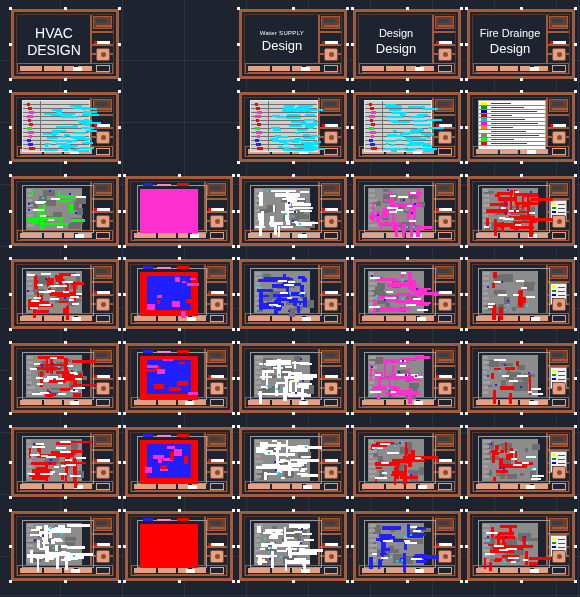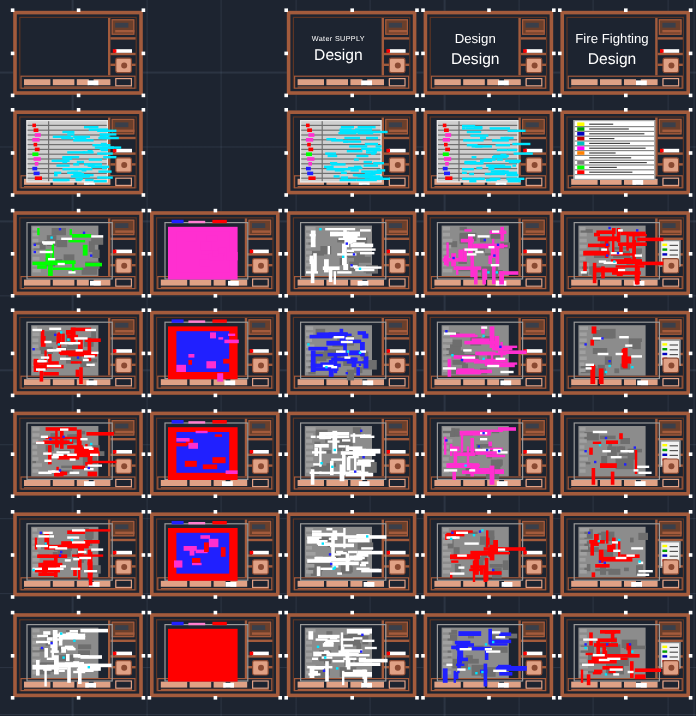--- a/index.html
+++ b/index.html
@@ -109,20 +109,24 @@
         <div class="titlestrip">
           <div class="tsb" style="left: 2px; width: 22px;"></div>
           <div class="tsb" style="left: 26px; width: 18px;"></div>
           <div class="tsb" style="left: 46px; width: 10px;"></div>
           <div class="tsb" style="left: 60px; width: 14px;"></div>
           <div class="tsb" style="left: 78px; width: 8px;"></div>
           <div class="tsw" style="left: 55px; width: 9px;"></div>
           <div class="tsd" style="left: 2px; right: 2px;"></div>
           <div class="tsblk" style="right: 2px; width: 14px;"></div>
         </div>
+        <div class="txtcell" style="left: 4px; top: 5px; width: 72px; height: 50px;">
+          <div class="t-big">HVAC</div>
+          <div class="t-big">DESIGN</div>
+        </div>
       </div>
       <div class="grip g-tl"></div>
       <div class="grip g-tr"></div>
       <div class="grip g-bl"></div>
       <div class="grip g-br"></div>
       <div class="grip g-tm"></div>
       <div class="grip g-bm"></div>
       <div class="grip g-lm"></div>
       <div class="grip g-rm"></div>
     </div>
@@ -223,21 +227,21 @@
           <div class="tsb" style="left: 2px; width: 22px;"></div>
           <div class="tsb" style="left: 26px; width: 18px;"></div>
           <div class="tsb" style="left: 46px; width: 10px;"></div>
           <div class="tsb" style="left: 60px; width: 14px;"></div>
           <div class="tsb" style="left: 78px; width: 8px;"></div>
           <div class="tsw" style="left: 56px; width: 9px;"></div>
           <div class="tsd" style="left: 2px; right: 2px;"></div>
           <div class="tsblk" style="right: 2px; width: 14px;"></div>
         </div>
         <div class="txtcell" style="left: 4px; top: 5px; width: 72px; height: 50px;">
-          <div class="t-mid">Fire Fighting</div>
+          <div class="t-mid">Fire Drainge</div>
           <div class="t-big2">Design</div>
         </div>
       </div>
       <div class="grip g-tl"></div>
       <div class="grip g-tr"></div>
       <div class="grip g-bl"></div>
       <div class="grip g-br"></div>
       <div class="grip g-tm"></div>
       <div class="grip g-bm"></div>
       <div class="grip g-lm"></div>

